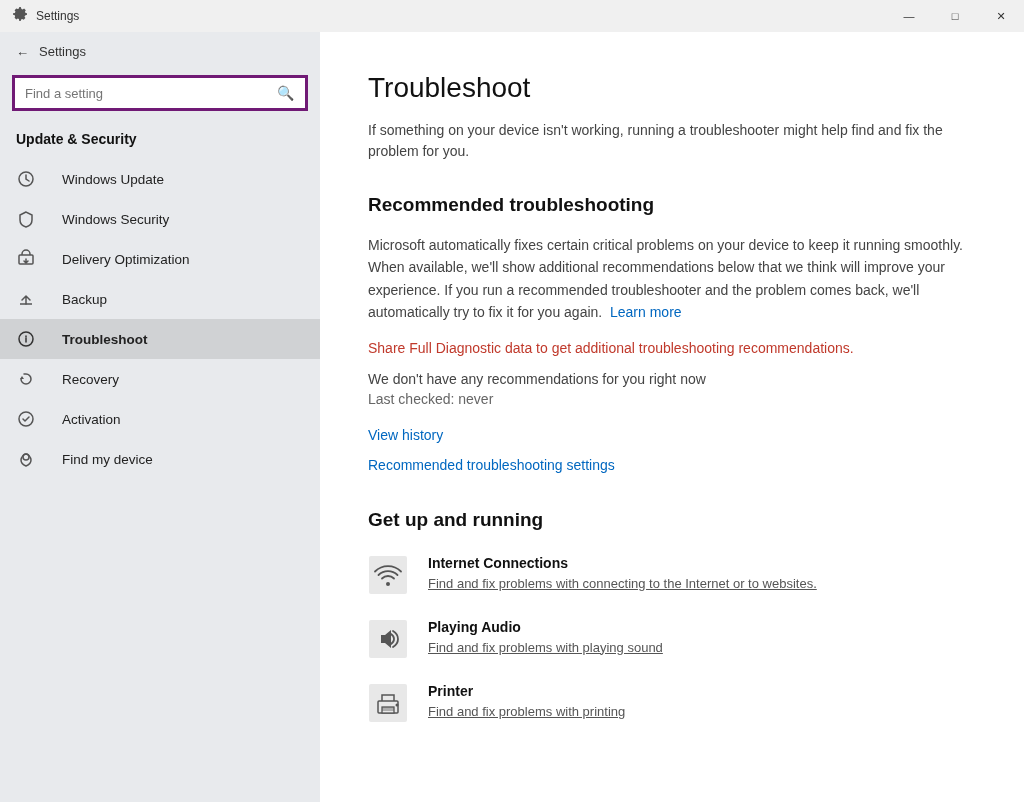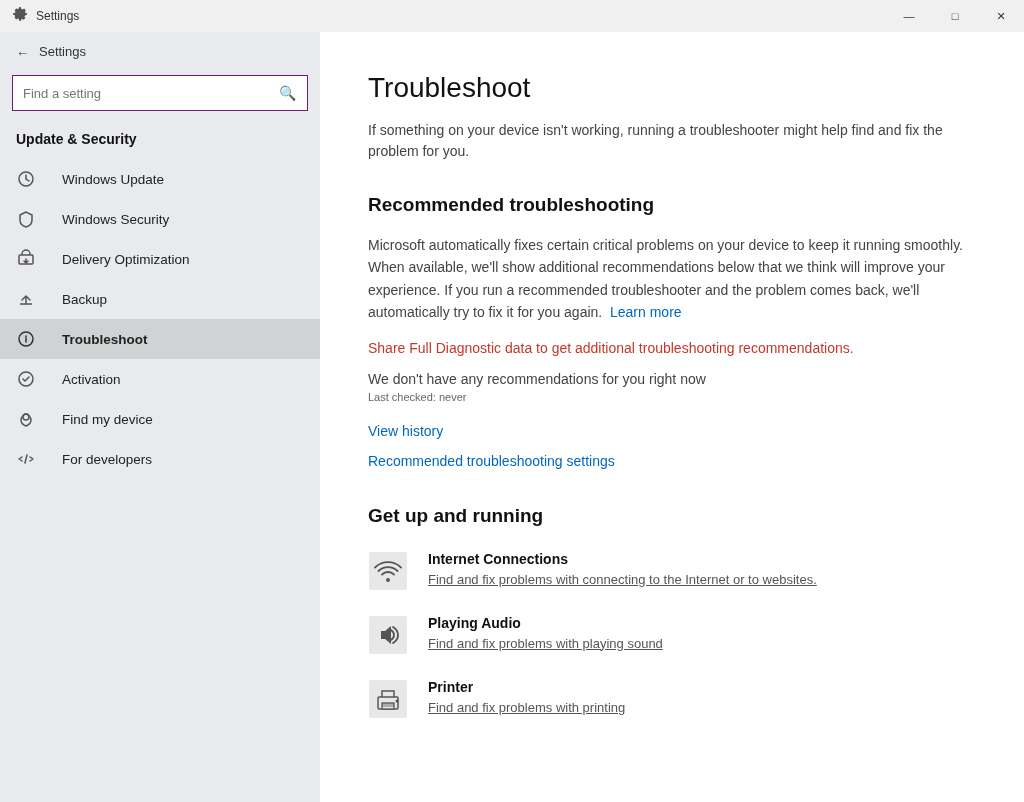--- a/index.html
+++ b/index.html
@@ -66,21 +66,21 @@
       cursor: pointer;
       font-size: 13px;
       color: #333;
     }
 
     .search-box {
       margin: 4px 12px 12px 12px;
       display: flex;
       align-items: center;
       background: white;
-      border: 1px solid #701a75;
+      border: 3px solid #701a75;
       height: 36px;
       padding: 0 10px;
     }
     .search-box input {
       border: none;
       outline: none;
       flex: 1;
       font-size: 13px;
       background: transparent;
       color: #555;
@@ -172,21 +172,21 @@
     }
 
     .no-recommendations {
       font-size: 14px;
       color: #444;
       margin-top: 10px;
       margin-bottom: 4px;
     }
 
     .last-checked {
-      font-size: 11px;
+      font-size: 14px;
       color: #666;
       margin-bottom: 20px;
     }
 
     .view-history-link {
       display: block;
       margin-bottom: 14px;
       font-size: 14px;
     }
 
@@ -315,20 +315,29 @@
     <div class="sidebar-item active">
       <span class="sidebar-item-icon">
         <svg width="18" height="18" viewBox="0 0 18 18" fill="none" stroke="#333" stroke-width="1.5">
           <circle cx="9" cy="9" r="7"></circle>
           <path d="M9 8v4M9 6v1" stroke-linecap="round"></path>
         </svg>
       </span>
       <span>Troubleshoot</span>
     </div>
 
+    <div class="sidebar-item">
+      <span class="sidebar-item-icon">
+        <svg width="18" height="18" viewBox="0 0 18 18" fill="none" stroke="#555" stroke-width="1.5">
+          <path d="M4 9a5 5 0 105-5H7" stroke-linecap="round"></path>
+          <path d="M5 6L7 9H3L5 6z" fill="#555" stroke="none"></path>
+        </svg>
+      </span>
+      <span>Recovery</span>
+    </div>
 
     <div class="sidebar-item">
       <span class="sidebar-item-icon">
         <svg width="18" height="18" viewBox="0 0 18 18" fill="none" stroke="#555" stroke-width="1.5">
           <circle cx="9" cy="9" r="7"></circle>
           <path d="M6 9l2 2 4-4" stroke-linecap="round" stroke-linejoin="round"></path>
         </svg>
       </span>
       <span>Activation</span>
     </div>
@@ -336,28 +345,20 @@
     <div class="sidebar-item">
       <span class="sidebar-item-icon">
         <svg width="18" height="18" viewBox="0 0 18 18" fill="none" stroke="#555" stroke-width="1.5">
           <circle cx="9" cy="7" r="3"></circle>
           <path d="M9 4C7 4 4 7 4 10c0 4 5 6 5 6s5-2 5-6c0-3-3-6-5-6z" stroke-linecap="round"></path>
         </svg>
       </span>
       <span>Find my device</span>
     </div>
 
-    <div class="sidebar-item">
-      <span class="sidebar-item-icon">
-        <svg width="18" height="18" viewBox="0 0 18 18" fill="none" stroke="#555" stroke-width="1.5">
-          <path d="M5 7l-3 2 3 2M13 7l3 2-3 2M10 5l-2 8" stroke-linecap="round" stroke-linejoin="round"></path>
-        </svg>
-      </span>
-      <span>For developers</span>
-    </div>
 
   </div>
 
   <div class="content">
 
     <h1 class="page-title">Troubleshoot</h1>
     <p class="page-desc">If something on your device isn't working, running a troubleshooter might help find and fix the problem for you.</p>
 
     <h2 class="section-title">Recommended troubleshooting</h2>
 

